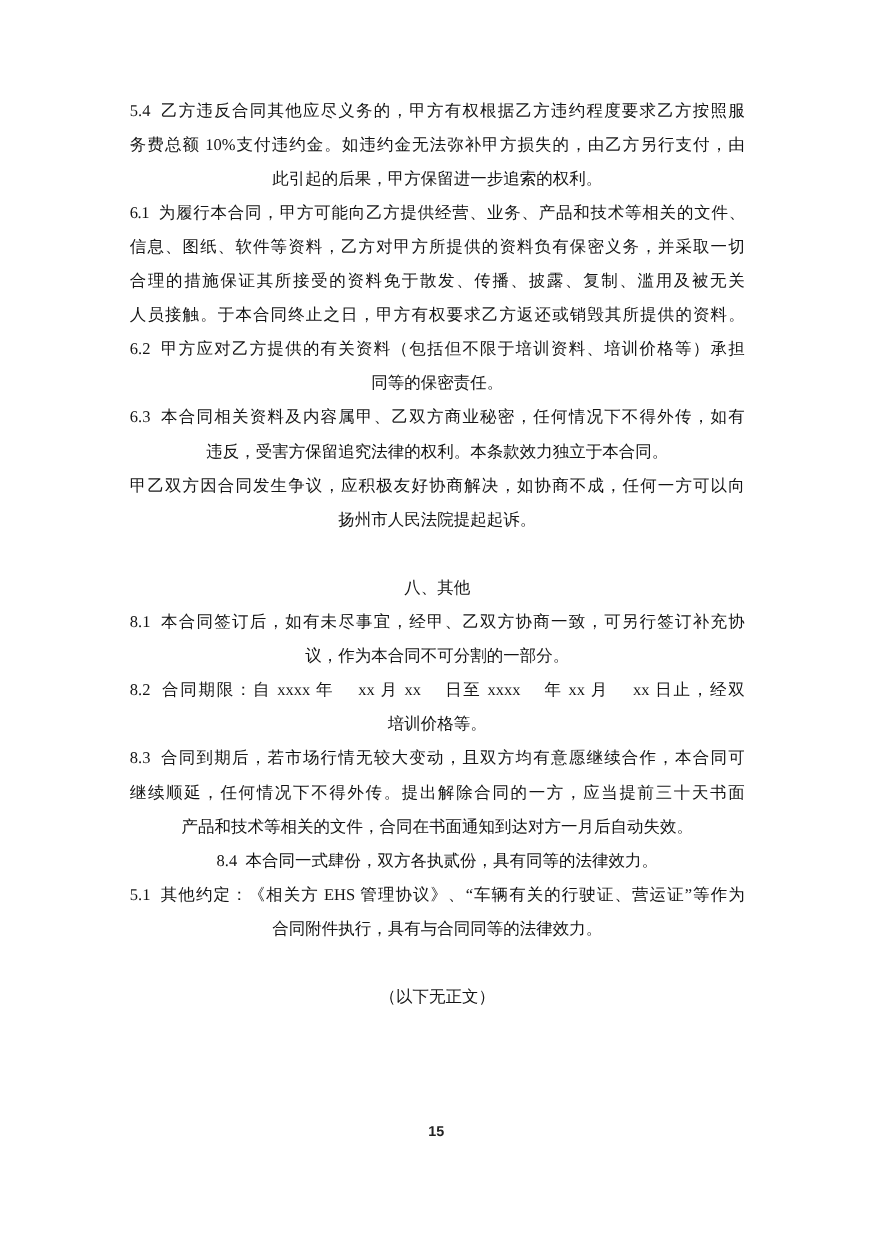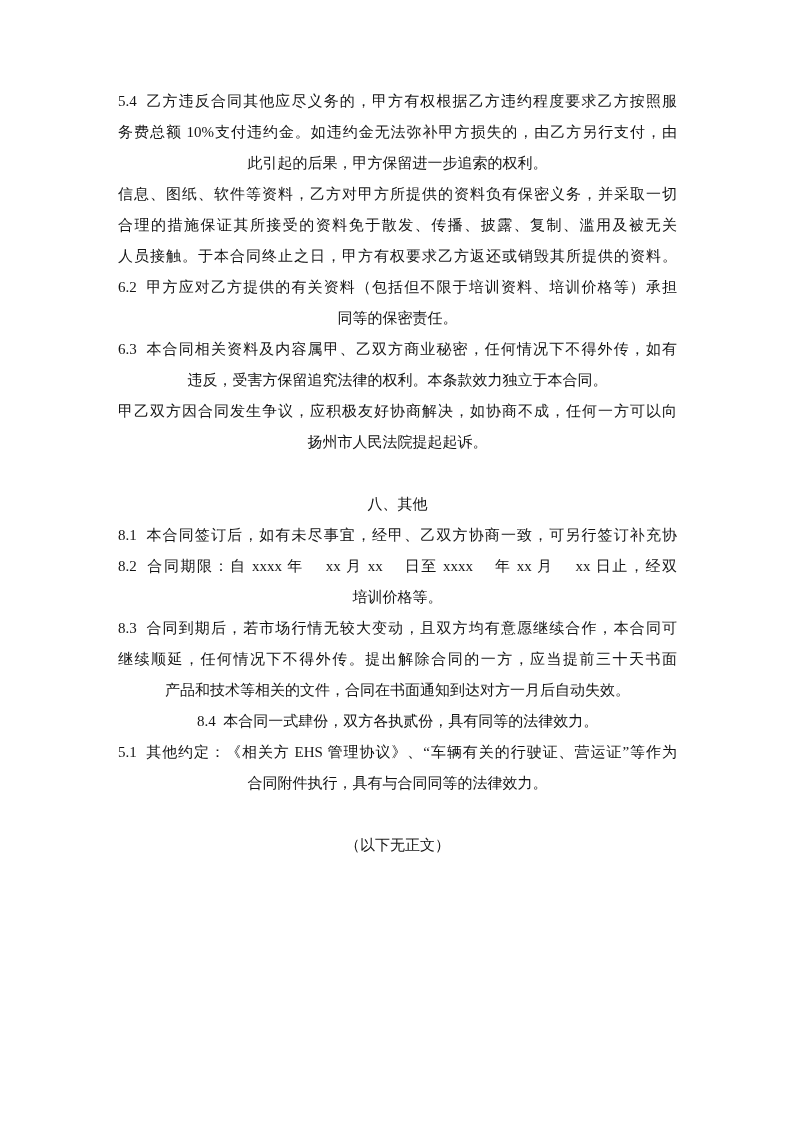--- a/index.html
+++ b/index.html
@@ -48,36 +48,39 @@
   }
 </style>
 </head>
 <body>
 
 <div class="page">
   <div class="doc-body" id="doc-body">
       <div class="line full">5.4  乙方违反合同其他应尽义务的，甲方有权根据乙方违约程度要求乙方按照服</div>
       <div class="line full">务费总额 10%支付违约金。如违约金无法弥补甲方损失的，由乙方另行支付，由</div>
       <div class="line">此引起的后果，甲方保留进一步追索的权利。</div>
+      <div class="line full tight">6.1  为履行本合同，甲方可能向乙方提供经营、业务、产品和技术等相关的文件、</div>
       <div class="line full">信息、图纸、软件等资料，乙方对甲方所提供的资料负有保密义务，并采取一切</div>
       <div class="line full">合理的措施保证其所接受的资料免于散发、传播、披露、复制、滥用及被无关</div>
       <div class="line full">人员接触。于本合同终止之日，甲方有权要求乙方返还或销毁其所提供的资料。</div>
       <div class="line full">6.2  甲方应对乙方提供的有关资料（包括但不限于培训资料、培训价格等）承担</div>
       <div class="line">同等的保密责任。</div>
       <div class="line full">6.3  本合同相关资料及内容属甲、乙双方商业秘密，任何情况下不得外传，如有</div>
       <div class="line">违反，受害方保留追究法律的权利。本条款效力独立于本合同。</div>
       <div class="line full">甲乙双方因合同发生争议，应积极友好协商解决，如协商不成，任何一方可以向</div>
       <div class="line">扬州市人民法院提起起诉。</div>
       <div class="line">&nbsp;</div>
       <div class="line">八、其他</div>
       <div class="line full">8.1  本合同签订后，如有未尽事宜，经甲、乙双方协商一致，可另行签订补充协</div>
+      <div class="line">议，作为本合同不可分割的一部分。</div>
       <div class="line full">8.2  合同期限：自 xxxx 年　 xx 月 xx 　日至 xxxx 　年 xx 月 　xx 日止，经双</div>
       <div class="line">培训价格等。</div>
       <div class="line full">8.3  合同到期后，若市场行情无较大变动，且双方均有意愿继续合作，本合同可</div>
       <div class="line full">继续顺延，任何情况下不得外传。提出解除合同的一方，应当提前三十天书面</div>
       <div class="line">产品和技术等相关的文件，合同在书面通知到达对方一月后自动失效。</div>
       <div class="line">8.4  本合同一式肆份，双方各执贰份，具有同等的法律效力。</div>
       <div class="line full">5.1  其他约定：《相关方 EHS 管理协议》、“车辆有关的行驶证、营运证”等作为</div>
       <div class="line">合同附件执行，具有与合同同等的法律效力。</div>
       <div class="line">&nbsp;</div>
       <div class="line">（以下无正文）</div>
     </div>
+  <div class="page-number">15</div>
 </div>
 
 </body></html>

